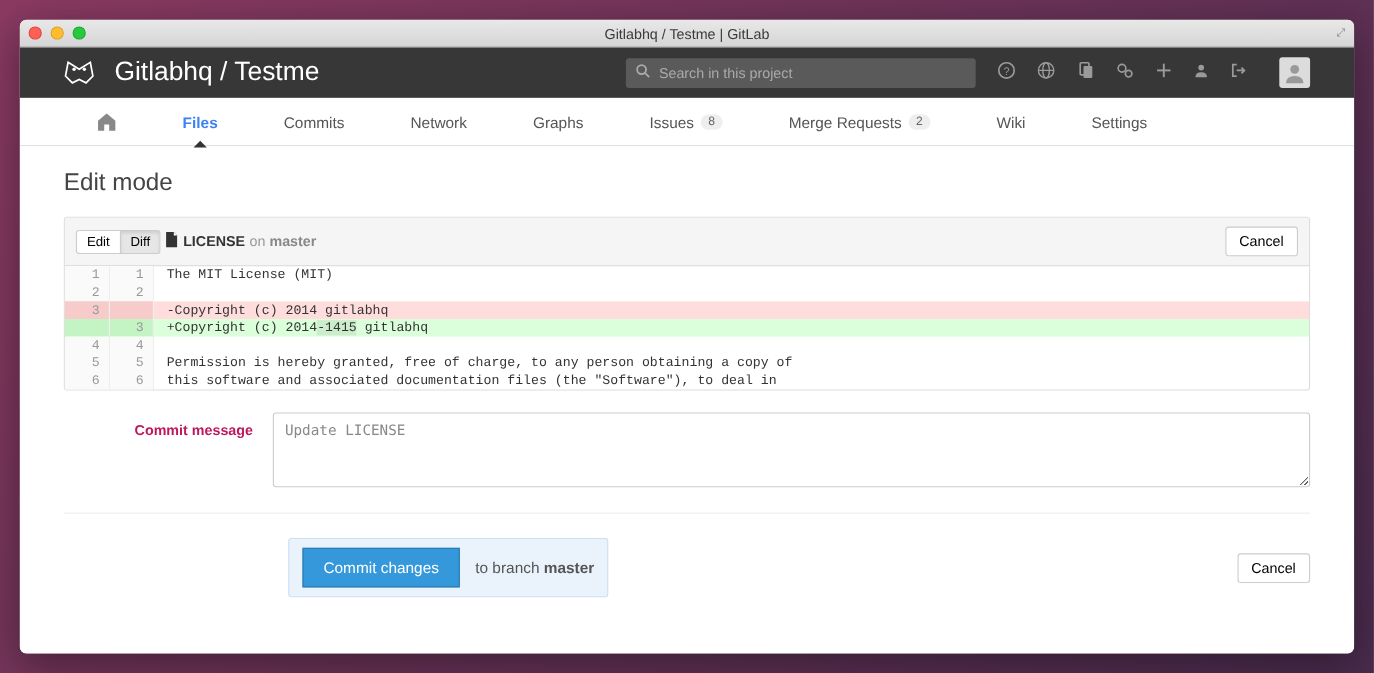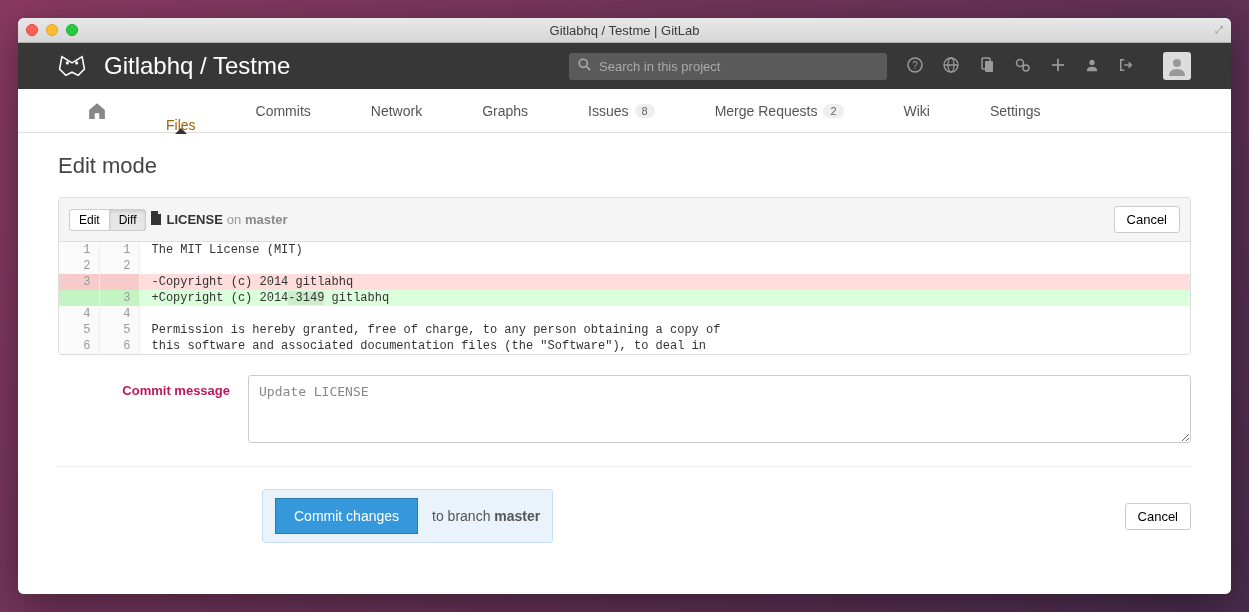--- a/index.html
+++ b/index.html
@@ -21,21 +21,21 @@
 .search { background: #5a5a5a; border: none; border-radius: 3px; padding: 6px 10px 6px 30px; width: 318px; color: #fff; font-size: 13px; }
 .search::placeholder { color: #aaa; }
 .search-box { position: relative; }
 .search-box .sicon { position: absolute; left: 9px; top: 50%; transform: translateY(-50%); color: #aaa; }
 .topbar-icons { display: flex; gap: 20px; align-items: center; color: #9a9a9a; }
 .topbar-icons .ticon { cursor: pointer; font-size: 15px; }
 .avatar { width: 28px; height: 28px; background: #dcdcdc; border-radius: 3px; margin-left: 10px; display: flex; align-items: center; justify-content: center; }
 .avatar svg { width: 20px; height: 20px; }
 .navtabs { background: #fff; border-bottom: 1px solid #ddd; display: flex; align-items: center; height: 44px; padding: 0 40px; gap: 0; }
 .navtab { padding: 0 30px; height: 44px; display: flex; align-items: center; gap: 6px; color: #555; font-size: 14px; cursor: pointer; position: relative; }
-.navtab.active { font-weight: normal; color: #a16207; align-items: flex-end; }
+.navtab.active { font-weight: bold; color: #3b82f6; }
 .navtab.active::after { content: ""; position: absolute; bottom: -1px; left: 50%; transform: translateX(-50%); width: 0; height: 0; border-left: 6px solid transparent; border-right: 6px solid transparent; border-bottom: 6px solid #333; }
 .navtab .count { background: #eee; color: #666; border-radius: 9px; padding: 1px 7px; font-size: 11px; }
 .home-icon { color: #888; }
 .content { background: #fff; flex: 1; padding: 20px 40px; overflow: auto; }
 .page-title { font-size: 22px; font-weight: 500; margin-bottom: 18px; color: #444; }
 .panel { border: 1px solid #ddd; border-radius: 3px; margin-bottom: 20px; }
 .panel-header { background: #f5f5f5; padding: 8px 10px; border-bottom: 1px solid #ddd; display: flex; align-items: center; gap: 4px; justify-content: space-between; }
 .btn-group { display: flex; }
 .btn-sm { background: #fff; border: 1px solid #ccc; padding: 3px 9px; font-size: 12px; cursor: pointer; }
 .btn-sm:first-child { border-radius: 3px 0 0 3px; }
@@ -209,21 +209,21 @@
               <td class="code-cell"></td>
             </tr>
             <tr class="row-del">
               <td class="ln">3</td>
               <td class="ln"></td>
               <td class="code-cell">-Copyright (c) 2014 gitlabhq</td>
             </tr>
             <tr class="row-add">
               <td class="ln"></td>
               <td class="ln">3</td>
-              <td class="code-cell">+Copyright (c) 2014<span class="diff-hl">-3149</span> gitlabhq</td>
+              <td class="code-cell">+Copyright (c) 2014<span class="diff-hl">-1415</span> gitlabhq</td>
             </tr>
             <tr>
               <td class="ln">4</td>
               <td class="ln">4</td>
               <td class="code-cell"></td>
             </tr>
             <tr>
               <td class="ln">5</td>
               <td class="ln">5</td>
               <td class="code-cell">Permission is hereby granted, free of charge, to any person obtaining a copy of</td>

